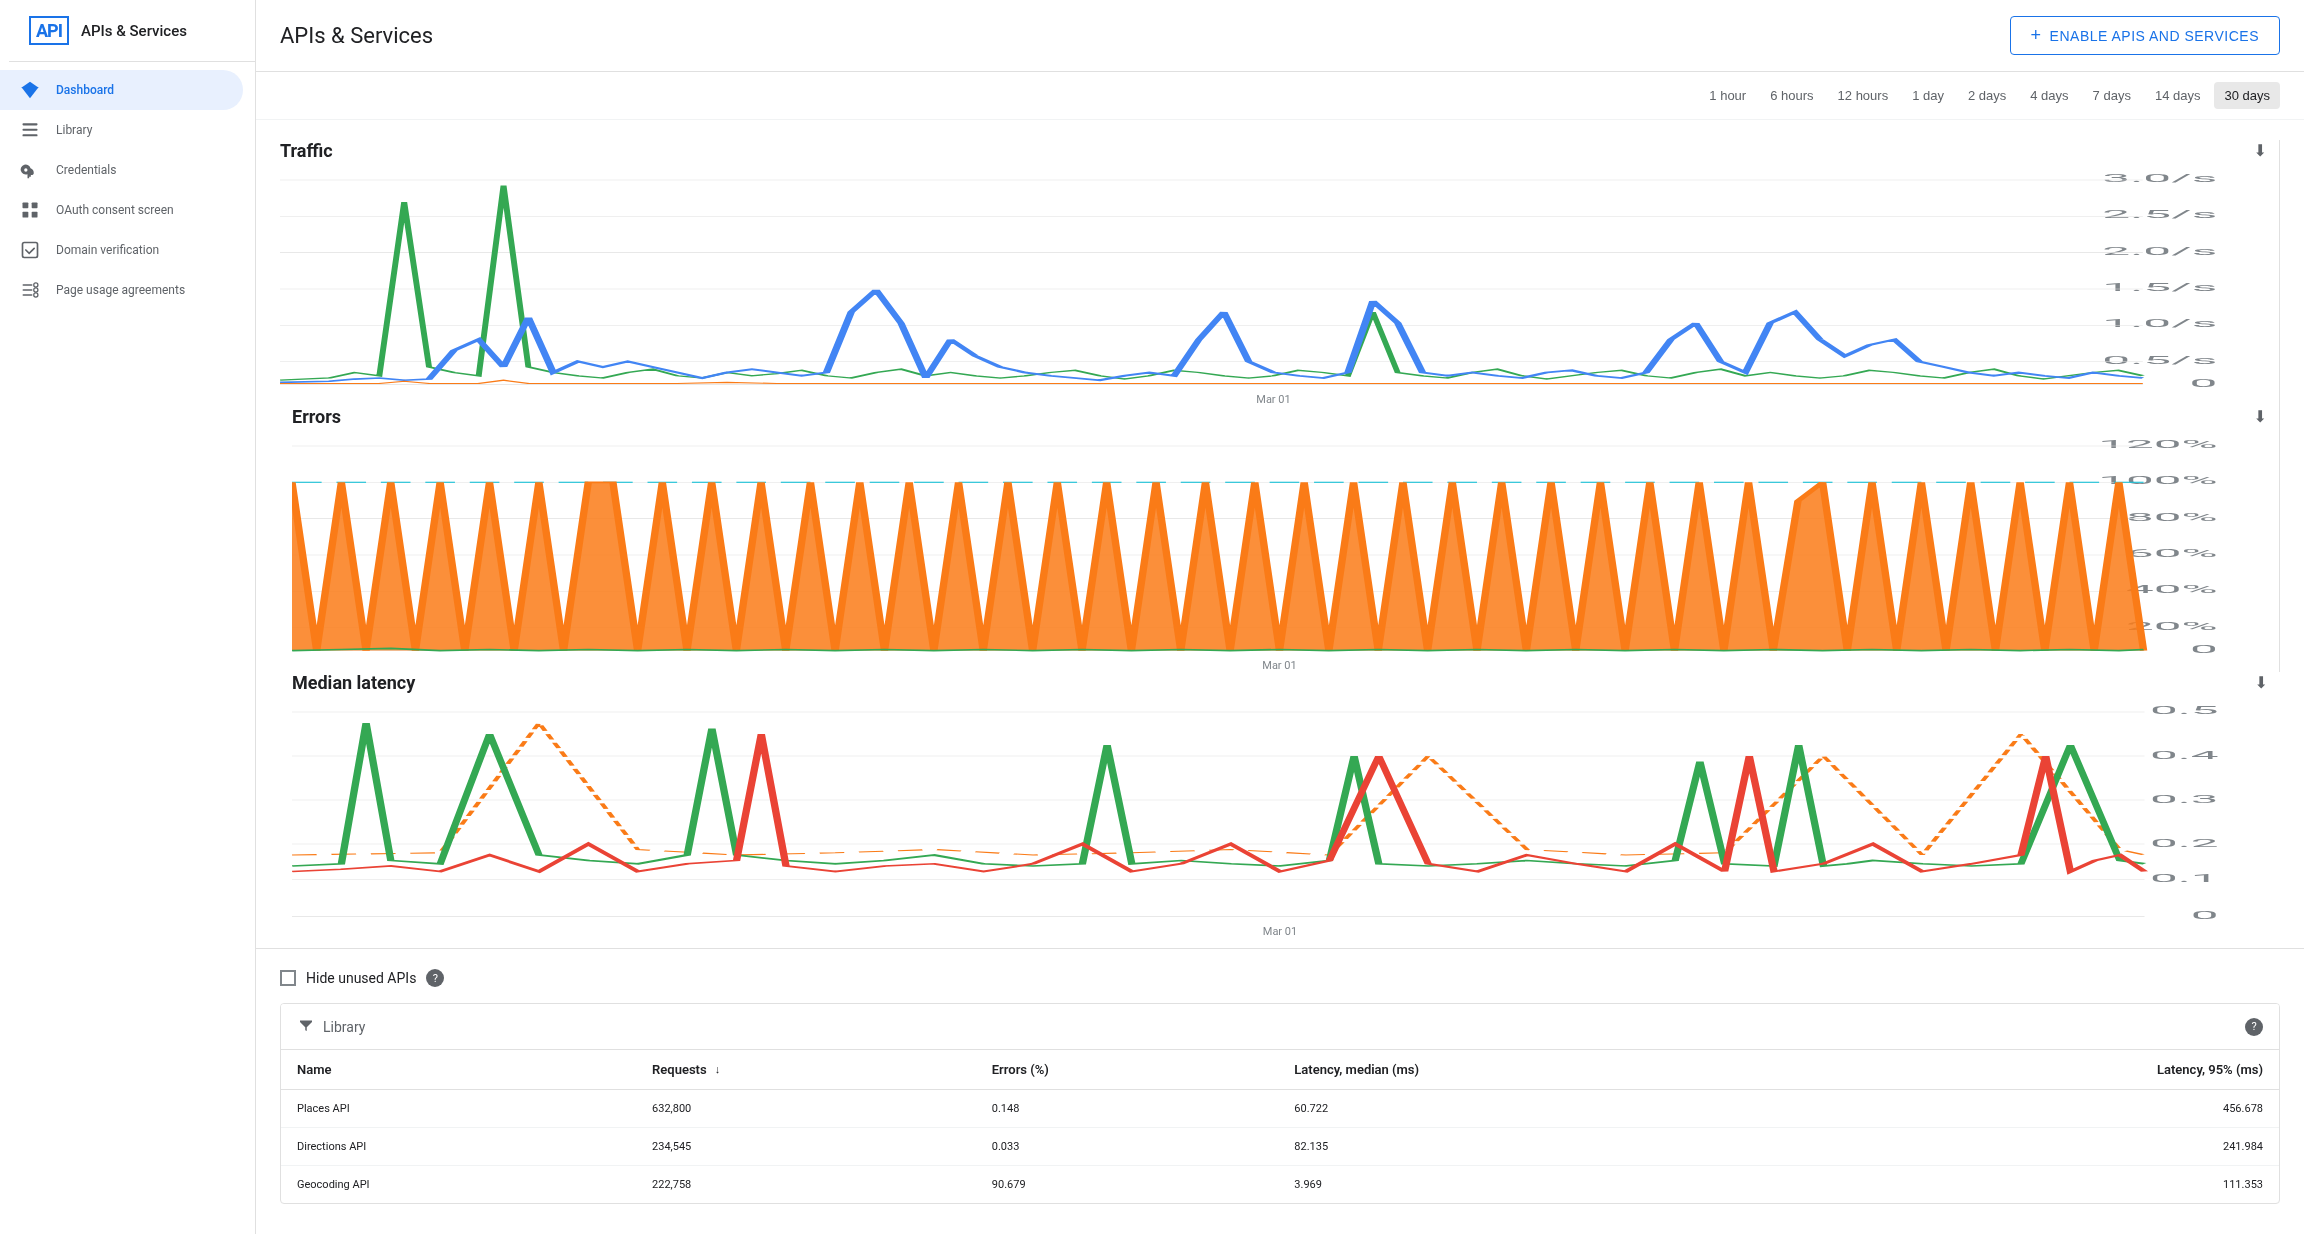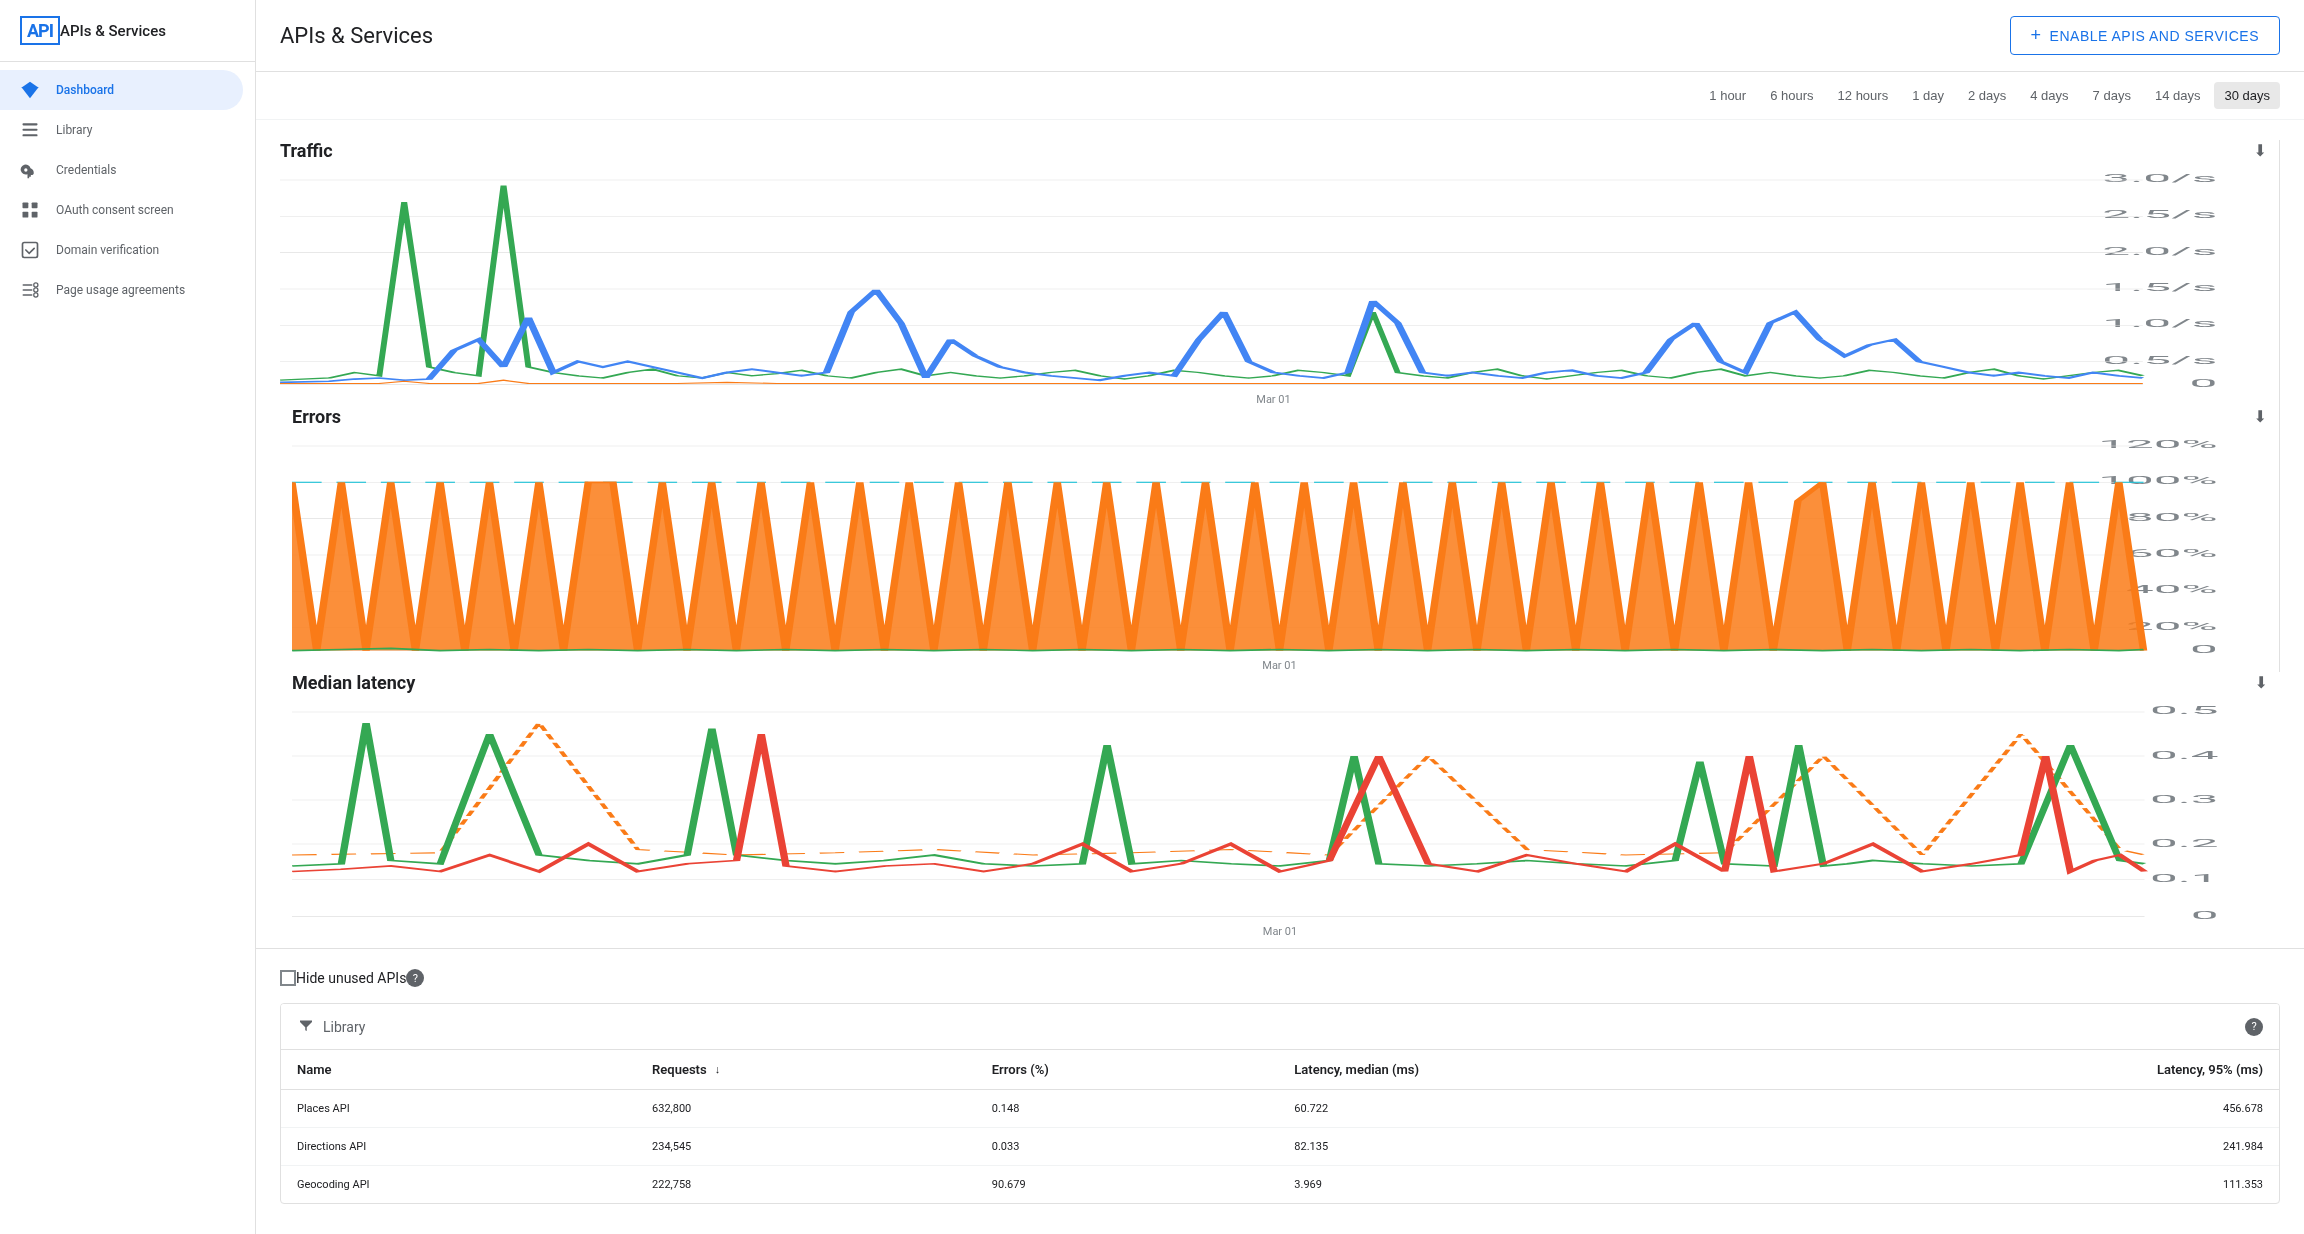--- a/index.html
+++ b/index.html
@@ -13,20 +13,22 @@
       border-right: 1px solid #e0e0e0;
       display: flex;
       flex-direction: column;
       padding-top: 0;
     }
     .sidebar-header {
       display: flex;
       align-items: center;
       padding: 16px 20px;
       border-bottom: 1px solid #e0e0e0;
+      gap: 12px;
+      margin-left: 9px;
     }
     .api-logo {
       font-weight: 700;
       font-size: 18px;
       color: #1a73e8;
       border: 2px solid #1a73e8;
       padding: 2px 5px;
       letter-spacing: -1px;
     }
     .sidebar-title {
@@ -166,20 +168,21 @@
       margin-top: 4px;
     }
 
     
     .bottom-section {
       padding: 20px 24px;
     }
     .hide-unused-row {
       display: flex;
       align-items: center;
+      gap: 10px;
       margin-bottom: 16px;
     }
     .checkbox {
       width: 16px;
       height: 16px;
       border: 2px solid #80868b;
       background: #fff;
       cursor: pointer;
       flex-shrink: 0;
     }

